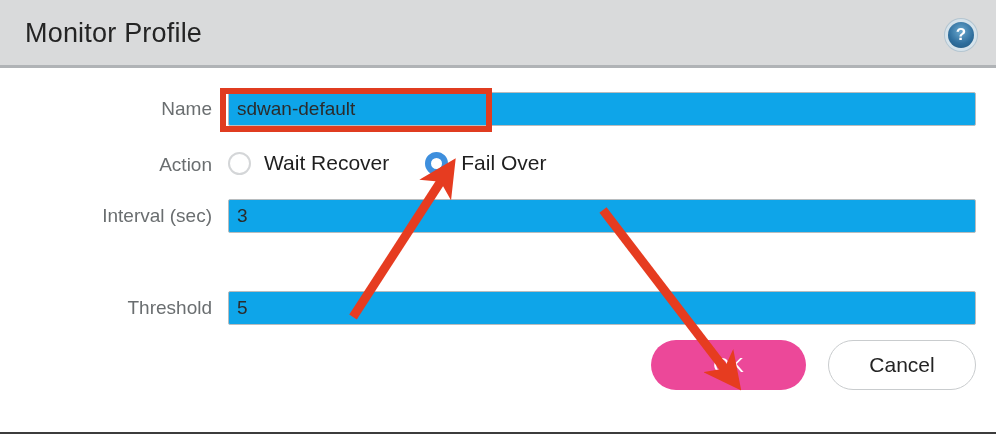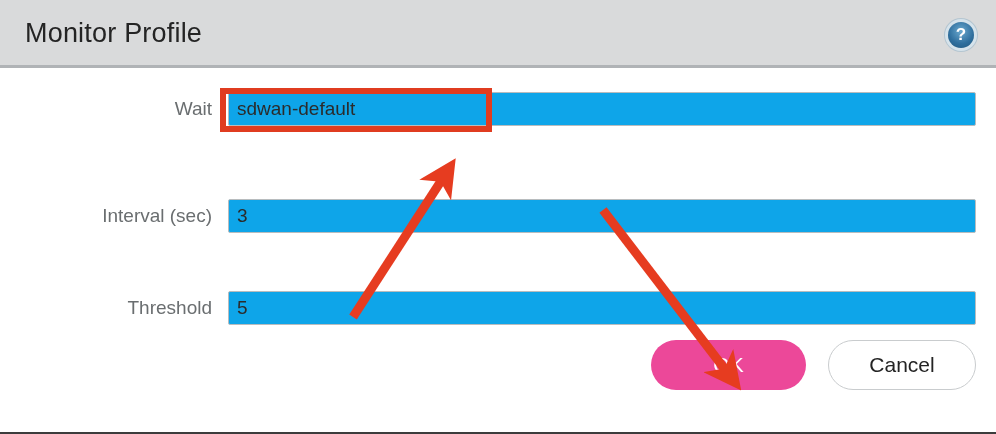--- a/index.html
+++ b/index.html
@@ -209,24 +209,37 @@
   <div class="dialog-header">
     <div class="dialog-title">Monitor Profile</div>
     <div class="help-icon">
       <span>?</span>
     </div>
   </div>
 
   <div class="form-body">
 
     <div class="form-row row-name">
-      <div class="field-label">Wait</div>
+      <div class="field-label">Name</div>
       <input class="field-input" type="text" value="sdwan-default" style="">
     </div>
 
+    <div class="form-row row-action">
+      <div class="field-label">Action</div>
+      <div class="radio-group">
+        <div class="radio-option">
+          <span class="radio-mark off"></span>
+          <span class="radio-label">Wait Recover</span>
+        </div>
+        <div class="radio-option">
+          <span class="radio-mark on"></span>
+          <span class="radio-label">Fail Over</span>
+        </div>
+      </div>
+    </div>
 
     <div class="form-row row-interval">
       <div class="field-label">Interval (sec)</div>
       <input class="field-input" type="text" value="3" style="">
     </div>
 
     <div class="form-row row-threshold">
       <div class="field-label">Threshold</div>
       <input class="field-input" type="text" value="5" style="">
     </div>

